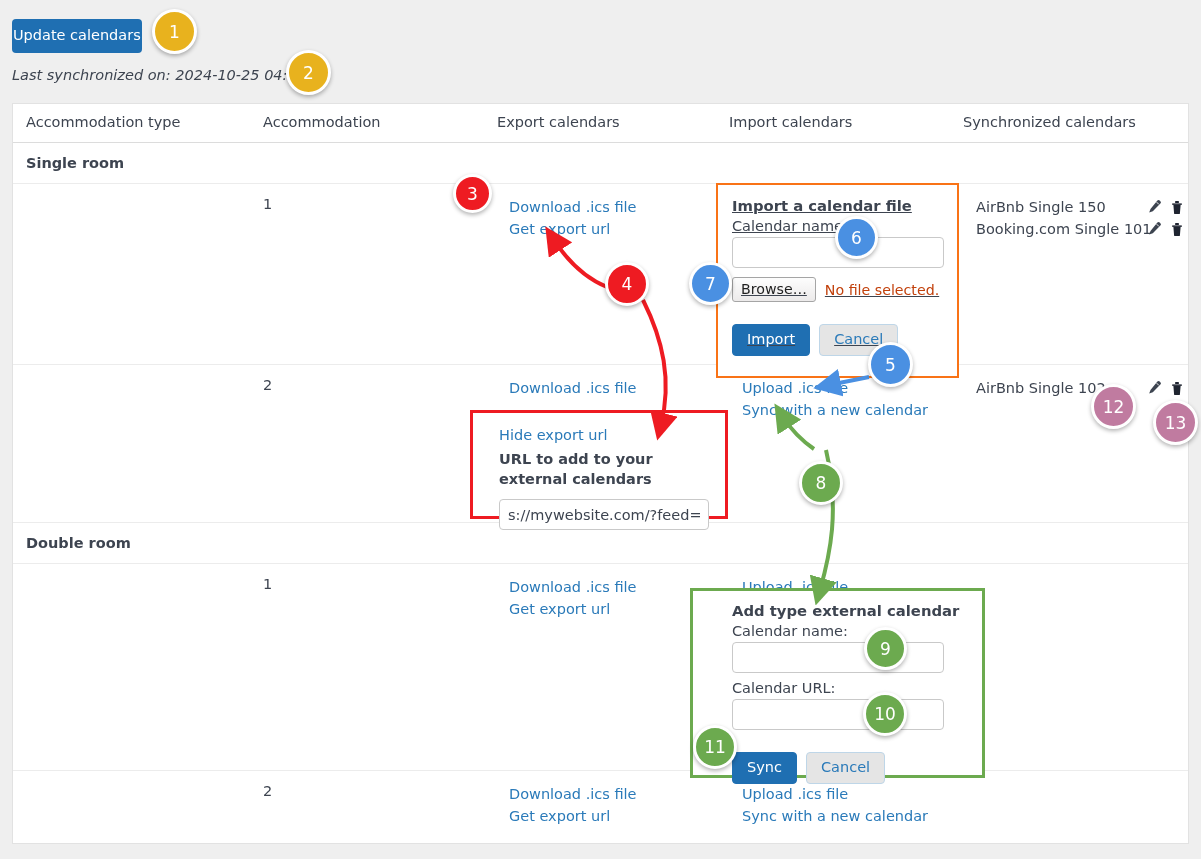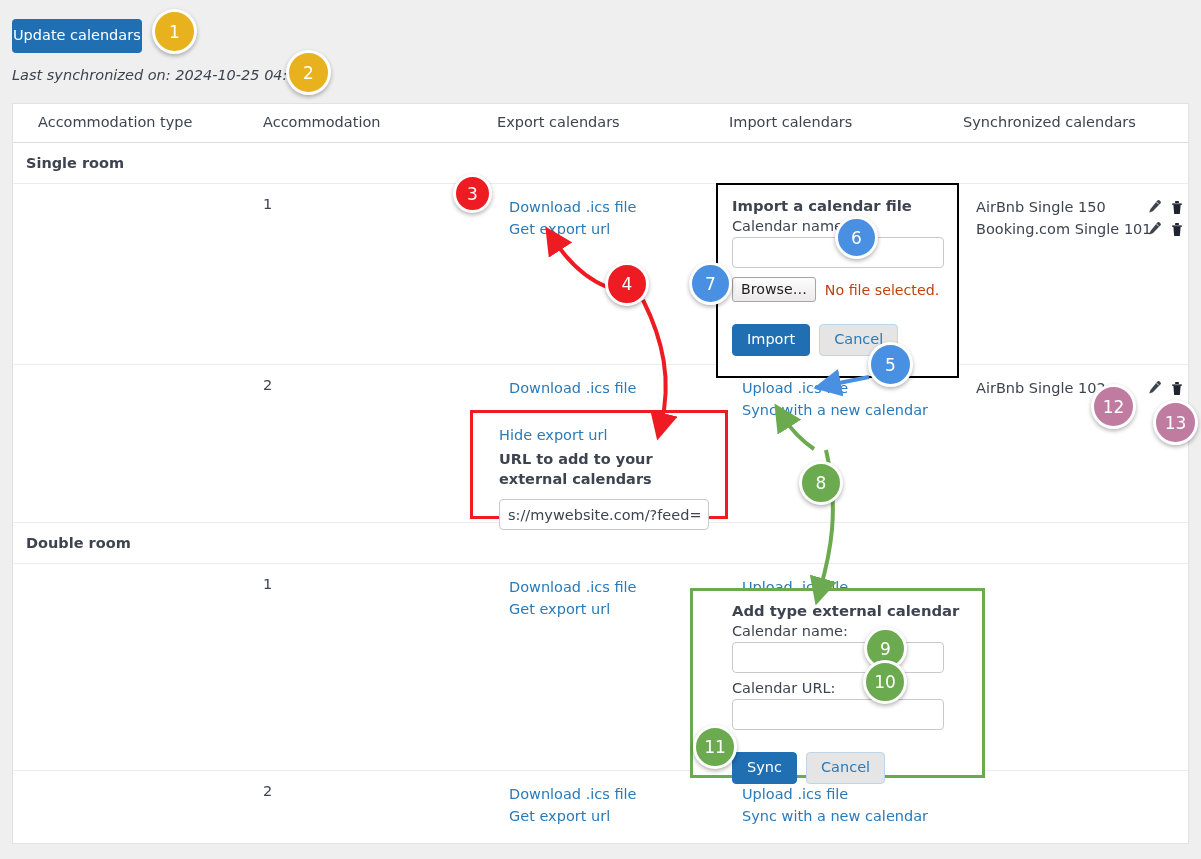--- a/index.html
+++ b/index.html
@@ -68,21 +68,21 @@
   .row.r2     { height: 158px; }
   .row.g2     { height: 41px; }
   .row.r3     { height: 207px; }
   .row.r4     { height: 112px; border-bottom: none; }
 
   .cell {
     position: absolute;
     top: 0;
     box-sizing: border-box;
   }
-  .c-type { left: 25px;  width: 230px; }
+  .c-type { left: 13px;  width: 230px; }
   .c-acc  { left: 250px; width: 230px; }
   .c-exp  { left: 484px; width: 230px; }
   .c-imp  { left: 716px; width: 230px; }
   .c-syn  { left: 950px; width: 227px; }
 
   .row.header .cell { padding-top: 10px; font-size: 14.5px; color: #3d4450; }
   .group-label {
     position: absolute;
     left: 13px;
     top: 12px;
@@ -166,22 +166,23 @@
   }
   .btn-primary { background: #1f6fb2; color: #fff; border: 1px solid #1f6fb2; }
   .btn-ghost   { background: #e5e5e5; color: #2a7ab9; border: 1px solid #bed6e8; }
 
   
   #import-panel {
     left: 716px;
     top: 183px;
     width: 243px;
     height: 195px;
-    border: 2px solid #000000;
+    border: 2px solid #f97316;
     padding: 12px 14px;
+    text-decoration: underline;
   }
   .file-row {
     display: flex;
     align-items: center;
     gap: 9px;
     margin-top: 9px;
   }
   .browse-btn {
     background: linear-gradient(#fdfdfd, #eceaea);
     border: 1px solid #a5a5a5;
@@ -446,18 +447,18 @@
 
   <div class="badge b-yellow" style="left:152px;top:9px;width:45px;height:45px;">1</div>
   <div class="badge b-yellow" style="left:286px;top:50px;width:45px;height:45px;">2</div>
   <div class="badge b-red" style="left:453px;top:174px;width:39px;height:39px;">3</div>
   <div class="badge b-red" style="left:605px;top:262px;width:44px;height:44px;">4</div>
   <div class="badge b-blue" style="left:868px;top:342px;width:45px;height:45px;">5</div>
   <div class="badge b-blue" style="left:835px;top:216px;width:43px;height:43px;">6</div>
   <div class="badge b-blue" style="left:689px;top:262px;width:43px;height:43px;">7</div>
   <div class="badge b-green" style="left:799px;top:461px;width:44px;height:44px;">8</div>
   <div class="badge b-green" style="left:864px;top:627px;width:43px;height:43px;">9</div>
-  <div class="badge b-green" style="left:863px;top:660px;width:44px;height:44px;">10</div>
+  <div class="badge b-green" style="left:863px;top:692px;width:44px;height:44px;">10</div>
   <div class="badge b-green" style="left:693px;top:725px;width:44px;height:44px;">11</div>
   <div class="badge b-pink" style="left:1091px;top:384px;width:45px;height:45px;">12</div>
   <div class="badge b-pink" style="left:1153px;top:400px;width:45px;height:45px;">13</div>
 
 </div>
 
 </body></html>

